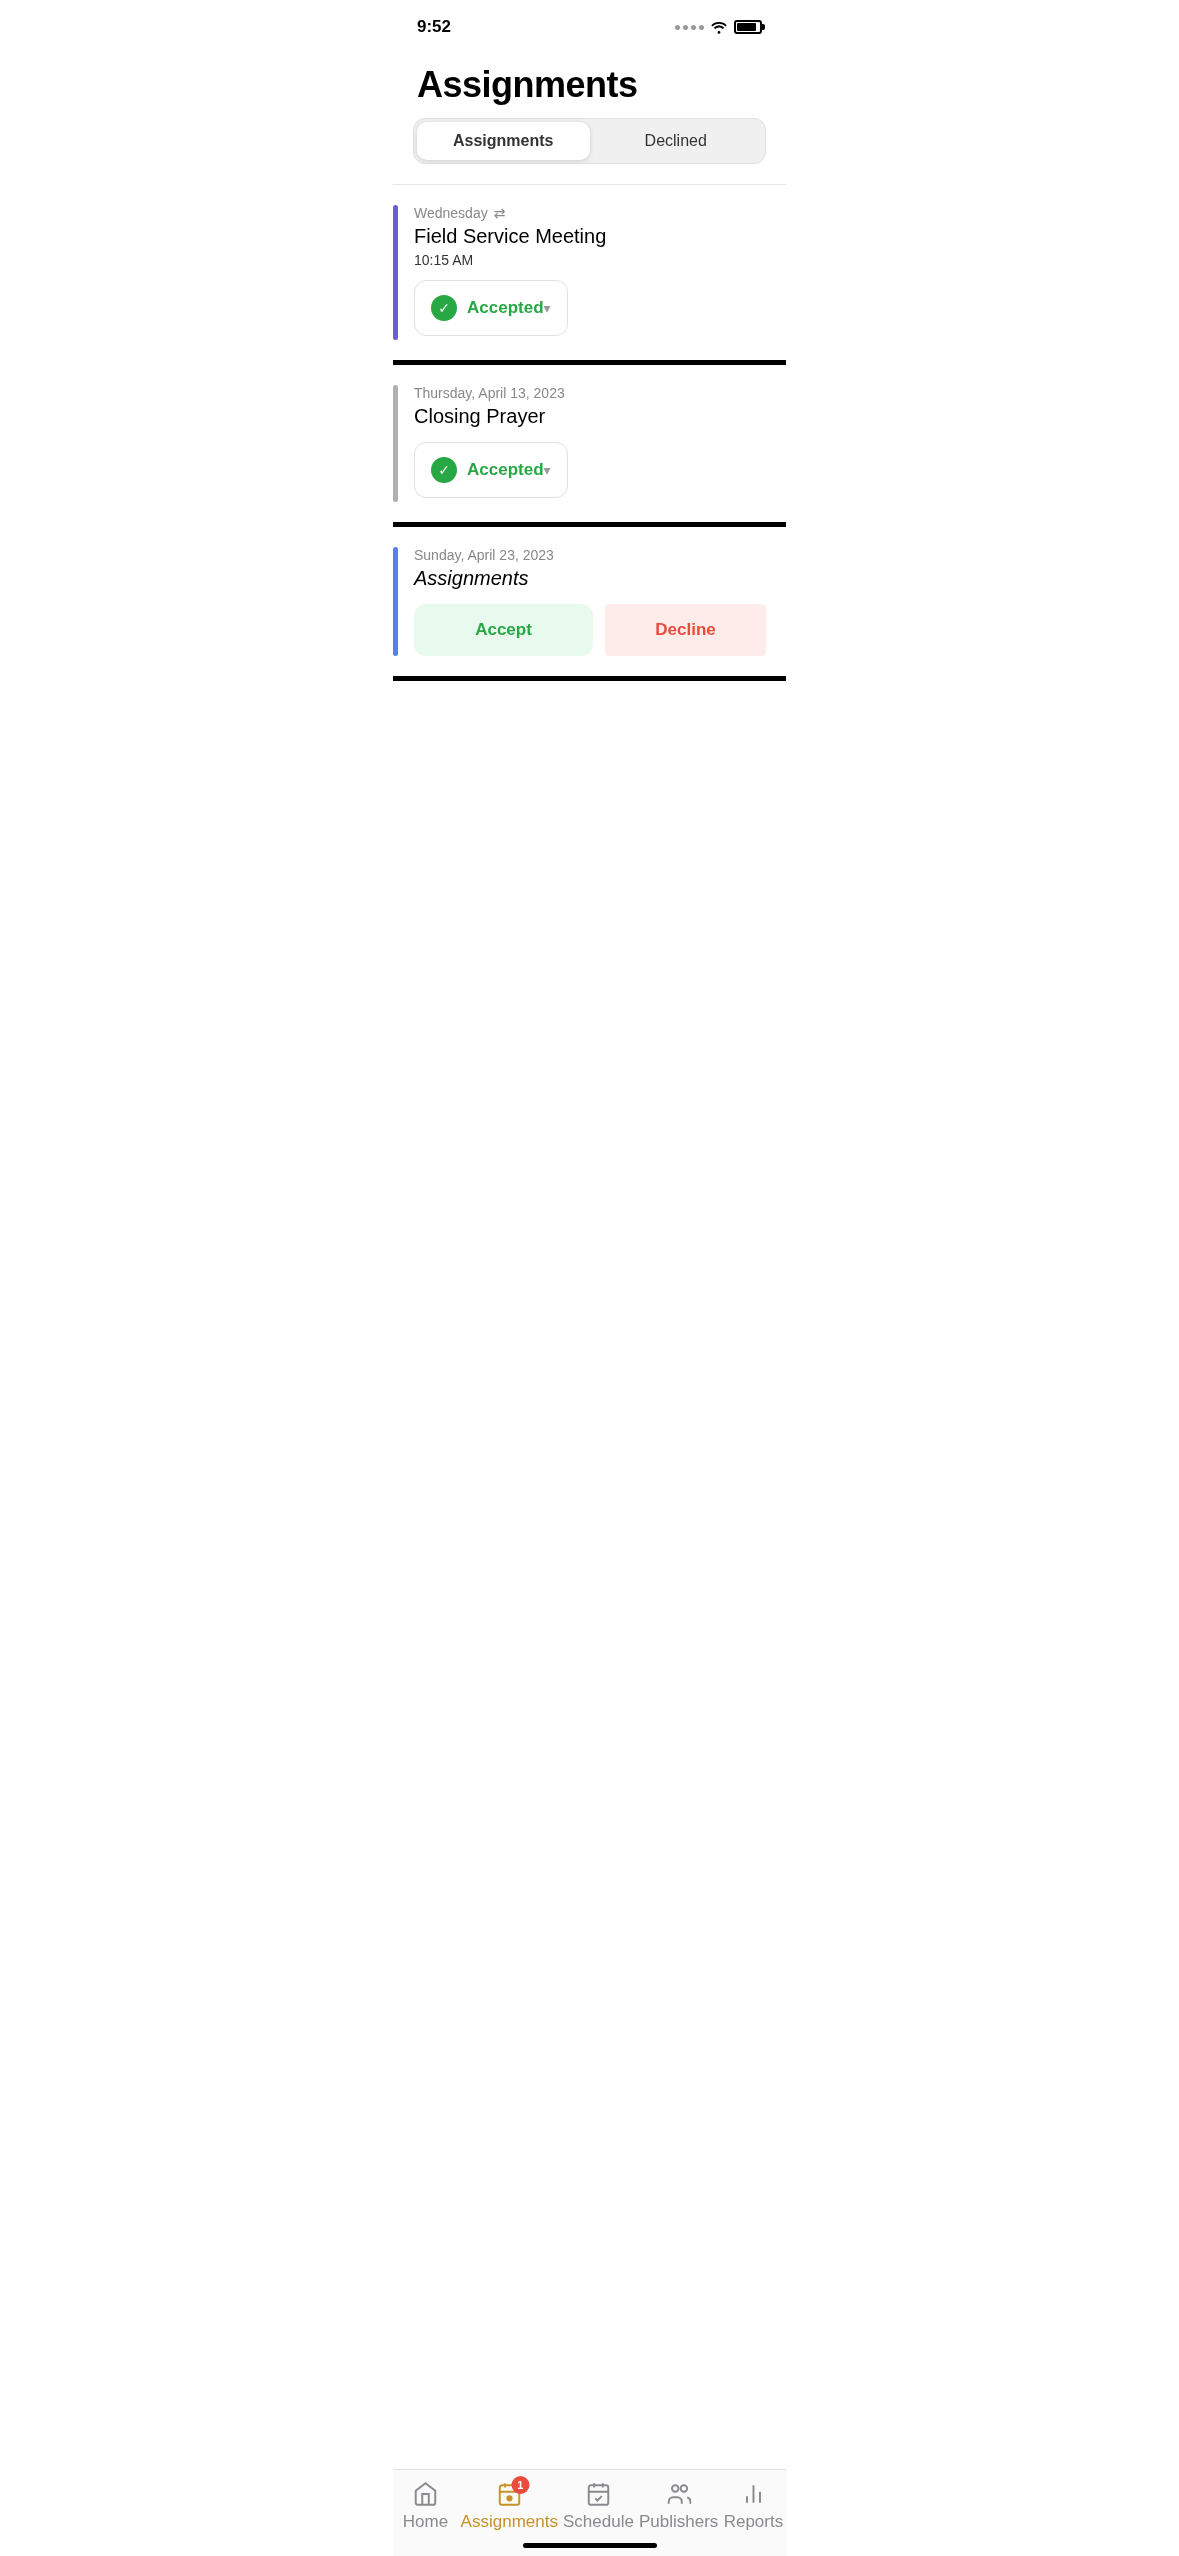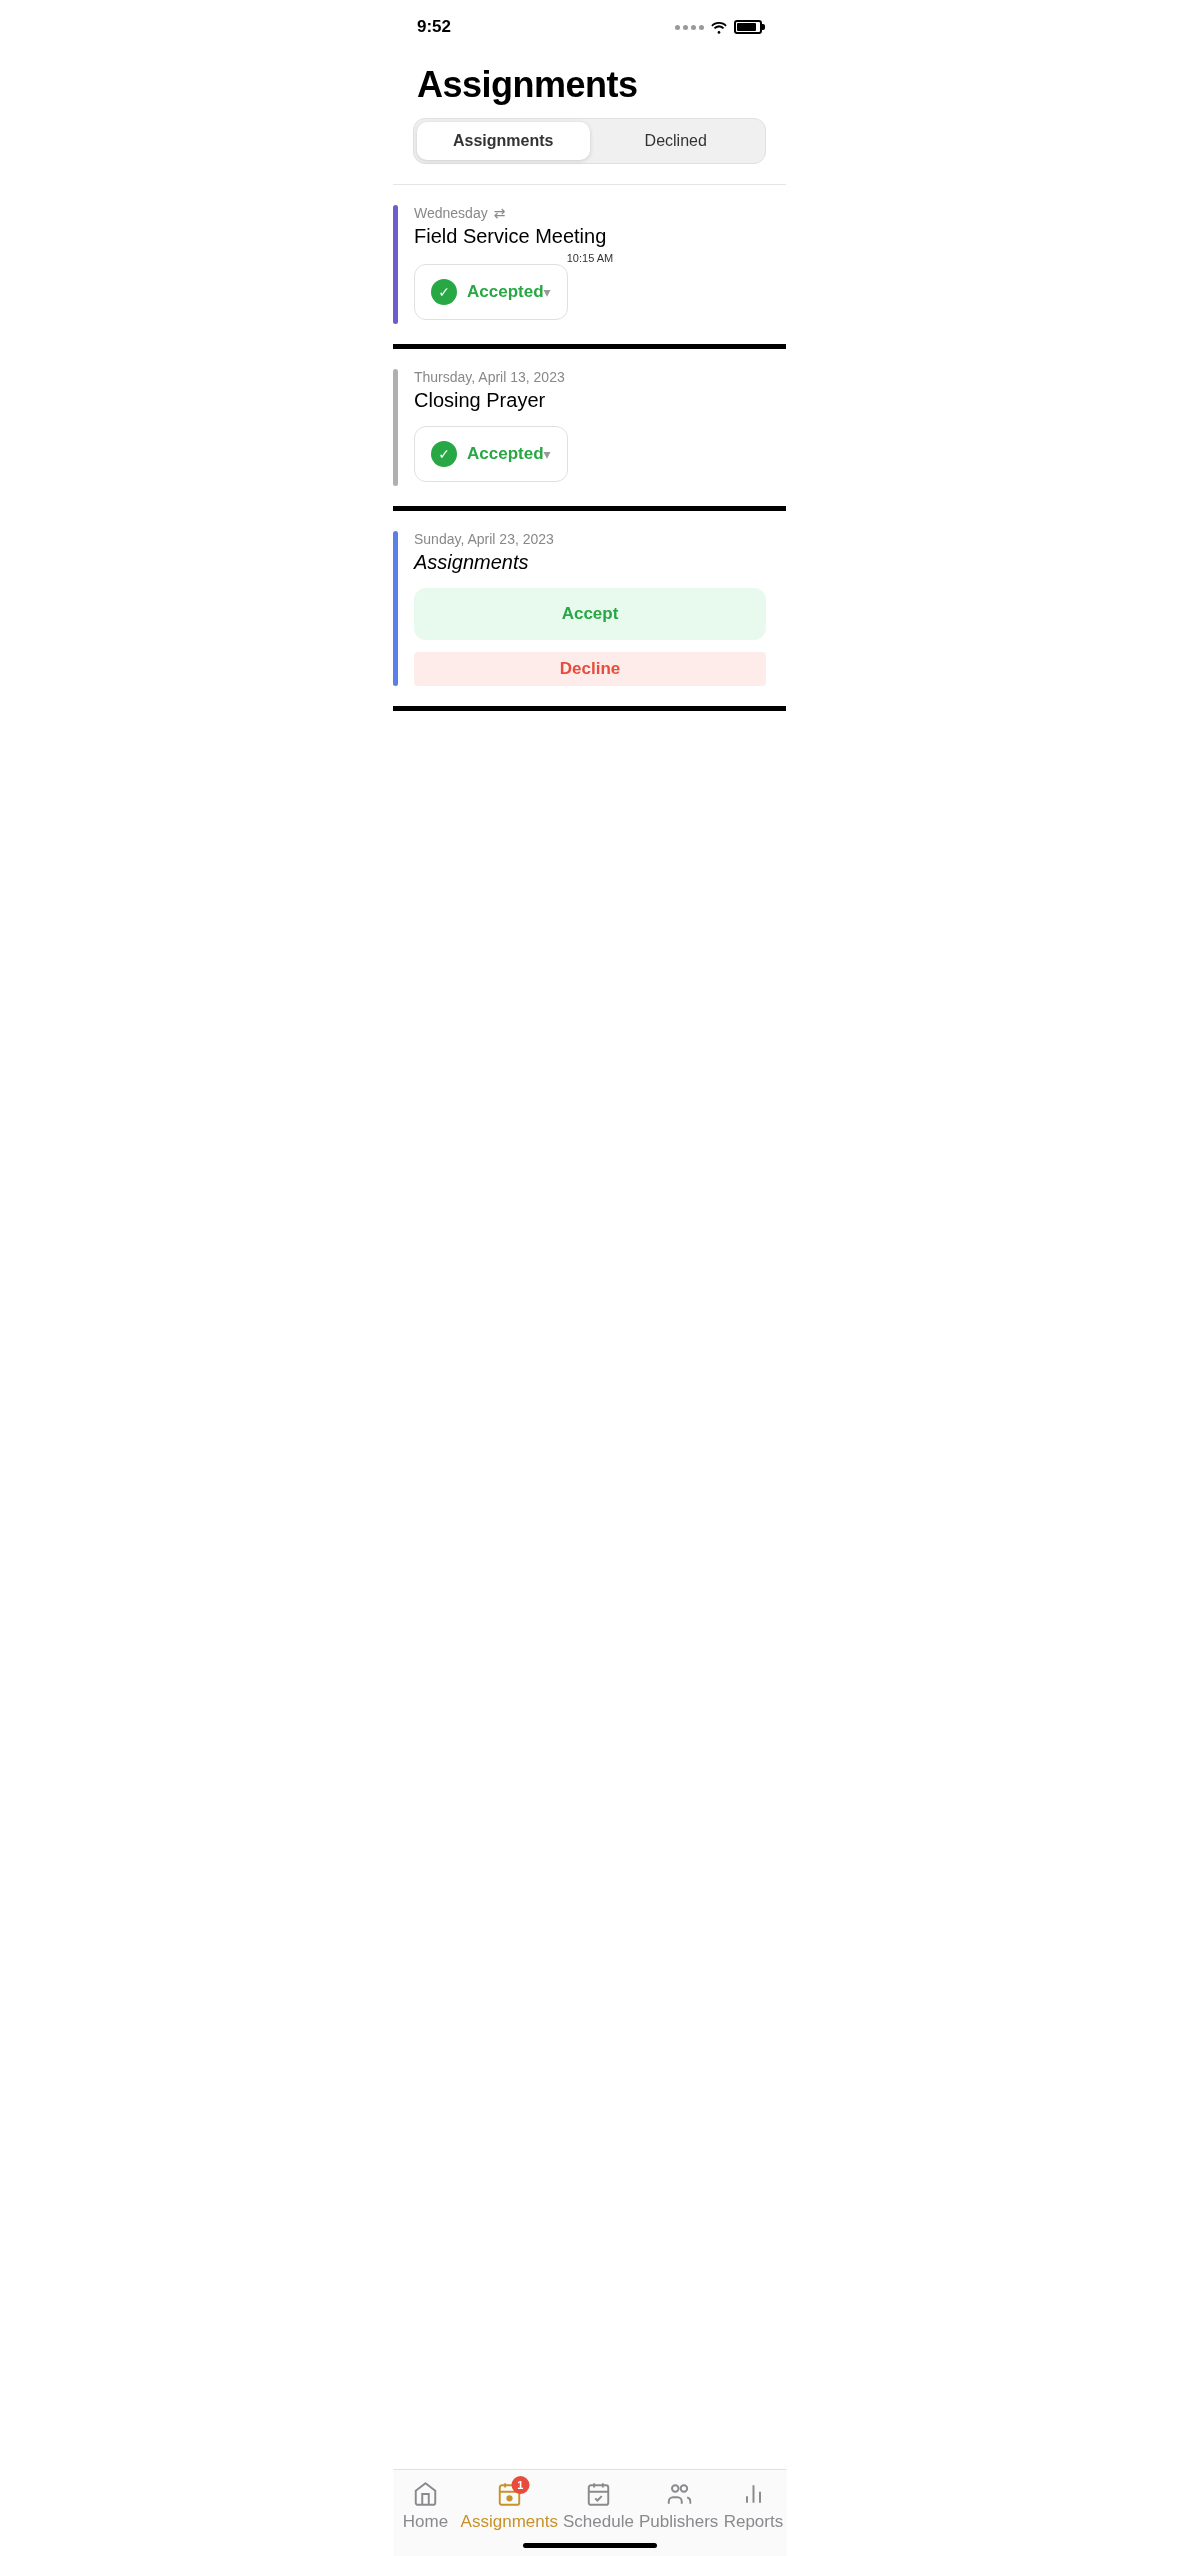--- a/index.html
+++ b/index.html
@@ -165,24 +165,23 @@
       font-size: 20px;
       font-weight: 400;
       color: #000;
       margin-bottom: 4px;
     }
     .card-title.italic {
       font-style: italic;
     }
 
     .card-time {
-      font-size: 11px;
+      font-size: 14px;
       color: #333;
-      margin-bottom: 0;
-      text-align: center;
+      margin-bottom: 12px;
     }
 
     
     .status-btn {
       display: flex;
       align-items: center;
       justify-content: space-between;
       padding: 14px 16px;
       border: 1.5px solid #e0e0e0;
       border-radius: 12px;
@@ -215,21 +214,20 @@
     .chevron-down {
       font-size: 14px;
       color: #999;
     }
 
     
     .action-buttons {
       display: flex;
       gap: 12px;
       margin-top: 14px;
-      flex-direction: column;
     }
     .accept-btn {
       flex: 1;
       padding: 16px;
       background: #e8f9ee;
       border: none;
       border-radius: 12px;
       font-size: 17px;
       font-weight: 600;
       color: #28a745;

